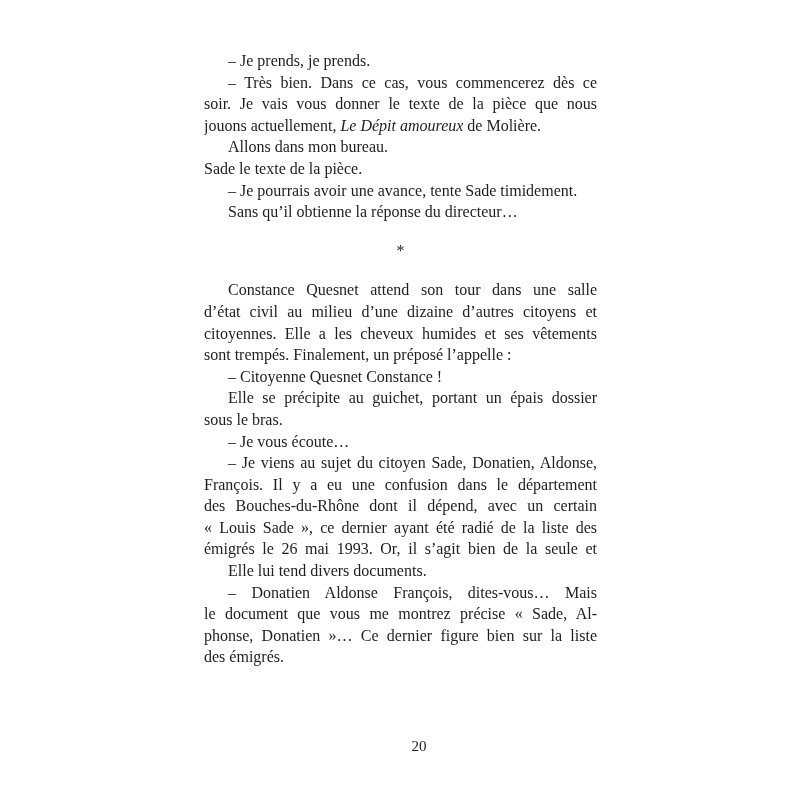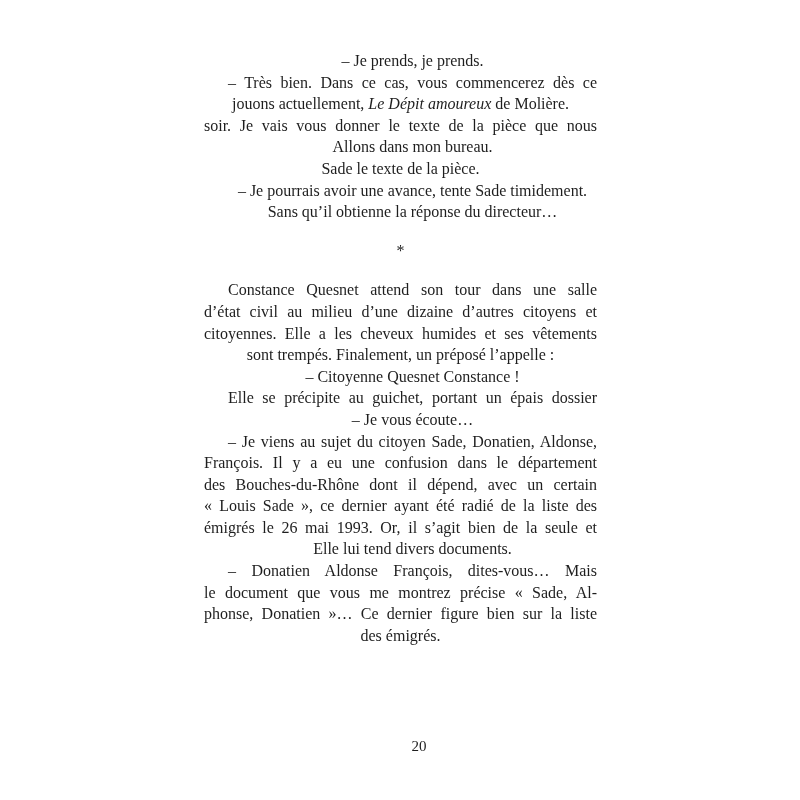--- a/index.html
+++ b/index.html
@@ -21,21 +21,21 @@
     left: 204px;
     top: 50px;
     width: 393px;
     font-size: 16px;
     line-height: 21.6px;
   }
   .line {
     height: 21.6px;
     line-height: 21.6px;
     overflow: hidden;
-    text-align: center;
+    text-align: left;
   }
   .line.just {
     text-align: justify;
     text-align-last: justify;
   }
   .line.ind {
     padding-left: 24px;
   }
   .sep {
     height: 21.6px;
@@ -55,33 +55,34 @@
     margin-left: 38px;
   }
 </style>
 </head>
 <body>
 
 <div class="page">
   <div class="text-block">
       <div class="line ind"><span>– Je prends, je prends.</span></div>
       <div class="line ind just"><span>– Très bien. Dans ce cas, vous commencerez dès ce</span></div>
+      <div class="line just"><span>soir. Je vais vous donner le texte de la pièce que nous</span></div>
       <div class="line"><span>jouons actuellement, </span><em>Le Dépit amoureux</em><span> de Molière.</span></div>
-      <div class="line just"><span>soir. Je vais vous donner le texte de la pièce que nous</span></div>
       <div class="line ind"><span>Allons dans mon bureau.</span></div>
       <div class="line"><span>Sade le texte de la pièce.</span></div>
       <div class="line ind"><span>– Je pourrais avoir une avance, tente Sade timidement.</span></div>
       <div class="line ind"><span>Sans qu’il obtienne la réponse du directeur…</span></div>
       <div class="sep">*</div>
       <div class="line ind just"><span>Constance Quesnet attend son tour dans une salle</span></div>
       <div class="line just"><span>d’état civil au milieu d’une dizaine d’autres citoyens et</span></div>
       <div class="line just"><span>citoyennes. Elle a les cheveux humides et ses vêtements</span></div>
       <div class="line"><span>sont trempés. Finalement, un préposé l’appelle :</span></div>
       <div class="line ind"><span>– Citoyenne Quesnet Constance !</span></div>
       <div class="line ind just"><span>Elle se précipite au guichet, portant un épais dossier</span></div>
+      <div class="line"><span>sous le bras.</span></div>
       <div class="line ind"><span>– Je vous écoute…</span></div>
       <div class="line ind just"><span>– Je viens au sujet du citoyen Sade, Donatien, Aldonse,</span></div>
       <div class="line just"><span>François. Il y a eu une confusion dans le département</span></div>
       <div class="line just"><span>des Bouches-du-Rhône dont il dépend, avec un certain</span></div>
       <div class="line just"><span>« Louis Sade », ce dernier ayant été radié de la liste des</span></div>
       <div class="line just"><span>émigrés le 26 mai 1993. Or, il s’agit bien de la seule et</span></div>
       <div class="line ind"><span>Elle lui tend divers documents.</span></div>
       <div class="line ind just"><span>– Donatien Aldonse François, dites-vous… Mais</span></div>
       <div class="line just"><span>le document que vous me montrez précise « Sade, Al-</span></div>
       <div class="line just"><span>phonse, Donatien »… Ce dernier figure bien sur la liste</span></div>

